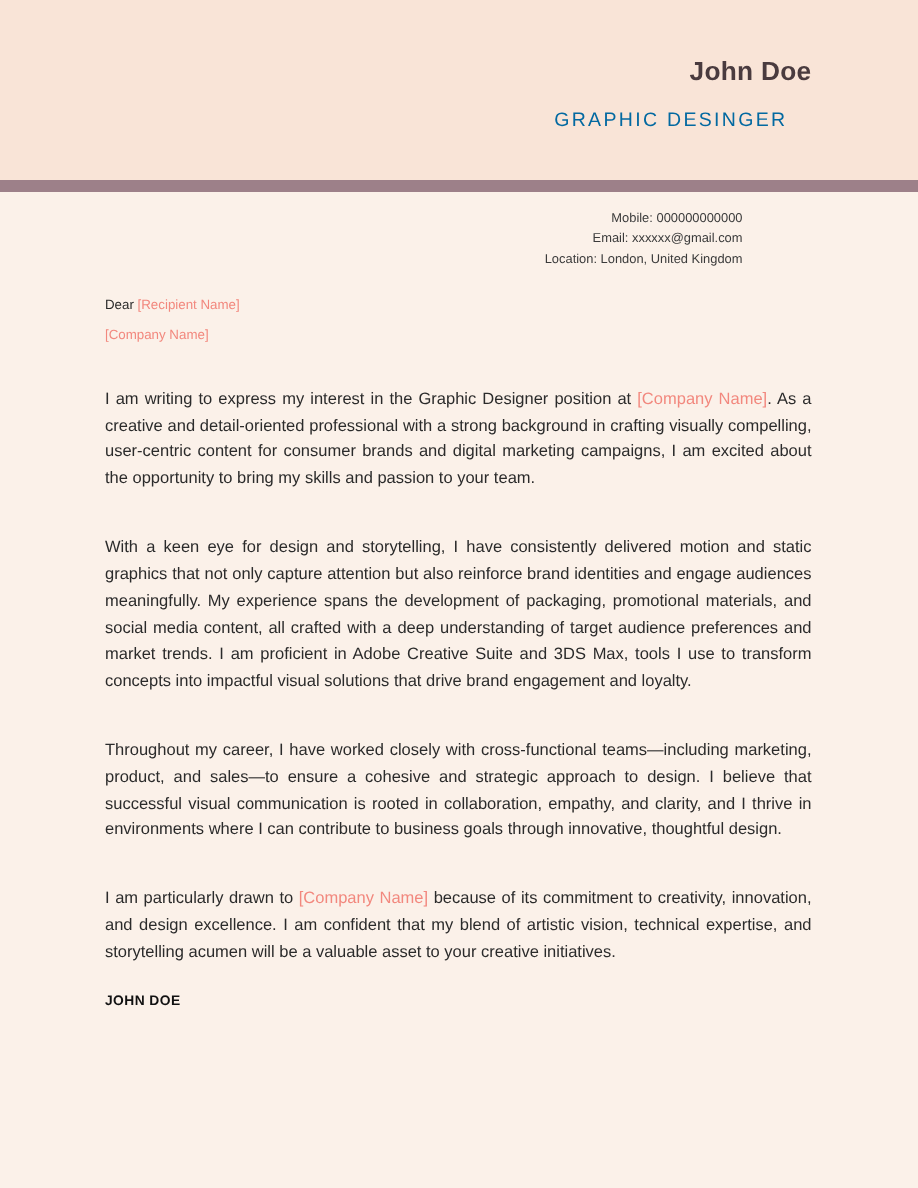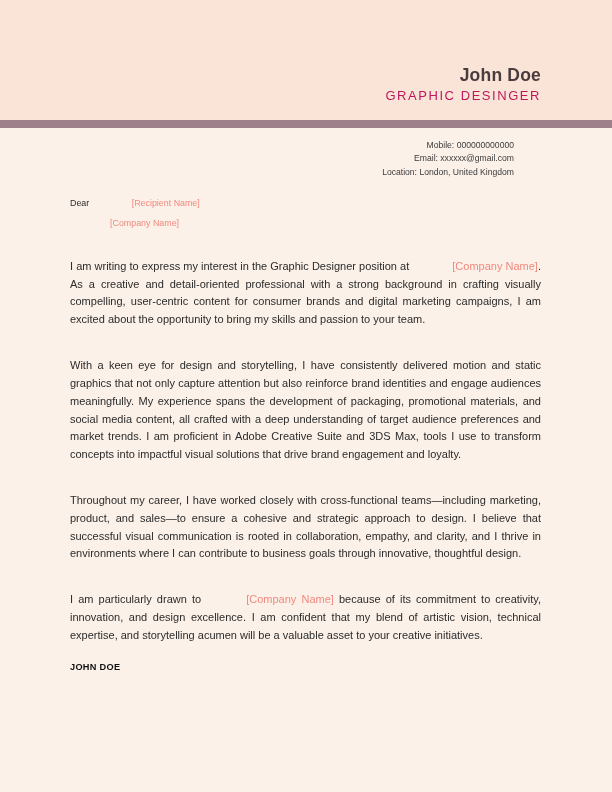--- a/index.html
+++ b/index.html
@@ -41,38 +41,38 @@
     font-size: 17.5px;
     font-weight: bold;
     color: #4A3B3F;
     letter-spacing: 0.2px;
     line-height: 1.15;
     margin: 0 0 4px 0;
   }
   .role-title {
     font-size: 13px;
     font-weight: normal;
-    color: #be185d;
+    color: #0369a1;
     letter-spacing: 1.55px;
     line-height: 1.15;
-    margin: 0;
+    margin: 16px;
   }
   .divider-bar {
     position: absolute;
     left: 0;
     top: 120px;
     width: 612px;
     height: 8px;
     background: #9D8089;
   }
 
   
   .contact-block {
     position: absolute;
-    right: 54px;
+    right: 73px;
     top: 139px;
     text-align: right;
     font-size: 8.6px;
     color: #3B3B3B;
     line-height: 1.55;
   }
   .contact-line { margin: 0; white-space: nowrap; }
 
   
   .letter {
@@ -81,21 +81,21 @@
     top: 199px;
     width: 471px;
   }
   .recipient-block {
     font-size: 8.9px;
     color: #2B2B2B;
     line-height: 1.0;
   }
   .recipient-line-1 { margin: 0 0 11px 0; }
   .recipient-line-2 { margin: 0; }
-  .placeholder { color: #F2887E; margin-left: 40px; }
+  .placeholder { color: #F2887E; }
 
   .salutation {
     margin: 48px 0 0 0;
     font-size: 8.9px;
     color: #2B2B2B;
     line-height: 1.0;
   }
 
   .para {
     margin: 28px 0 0 0;

